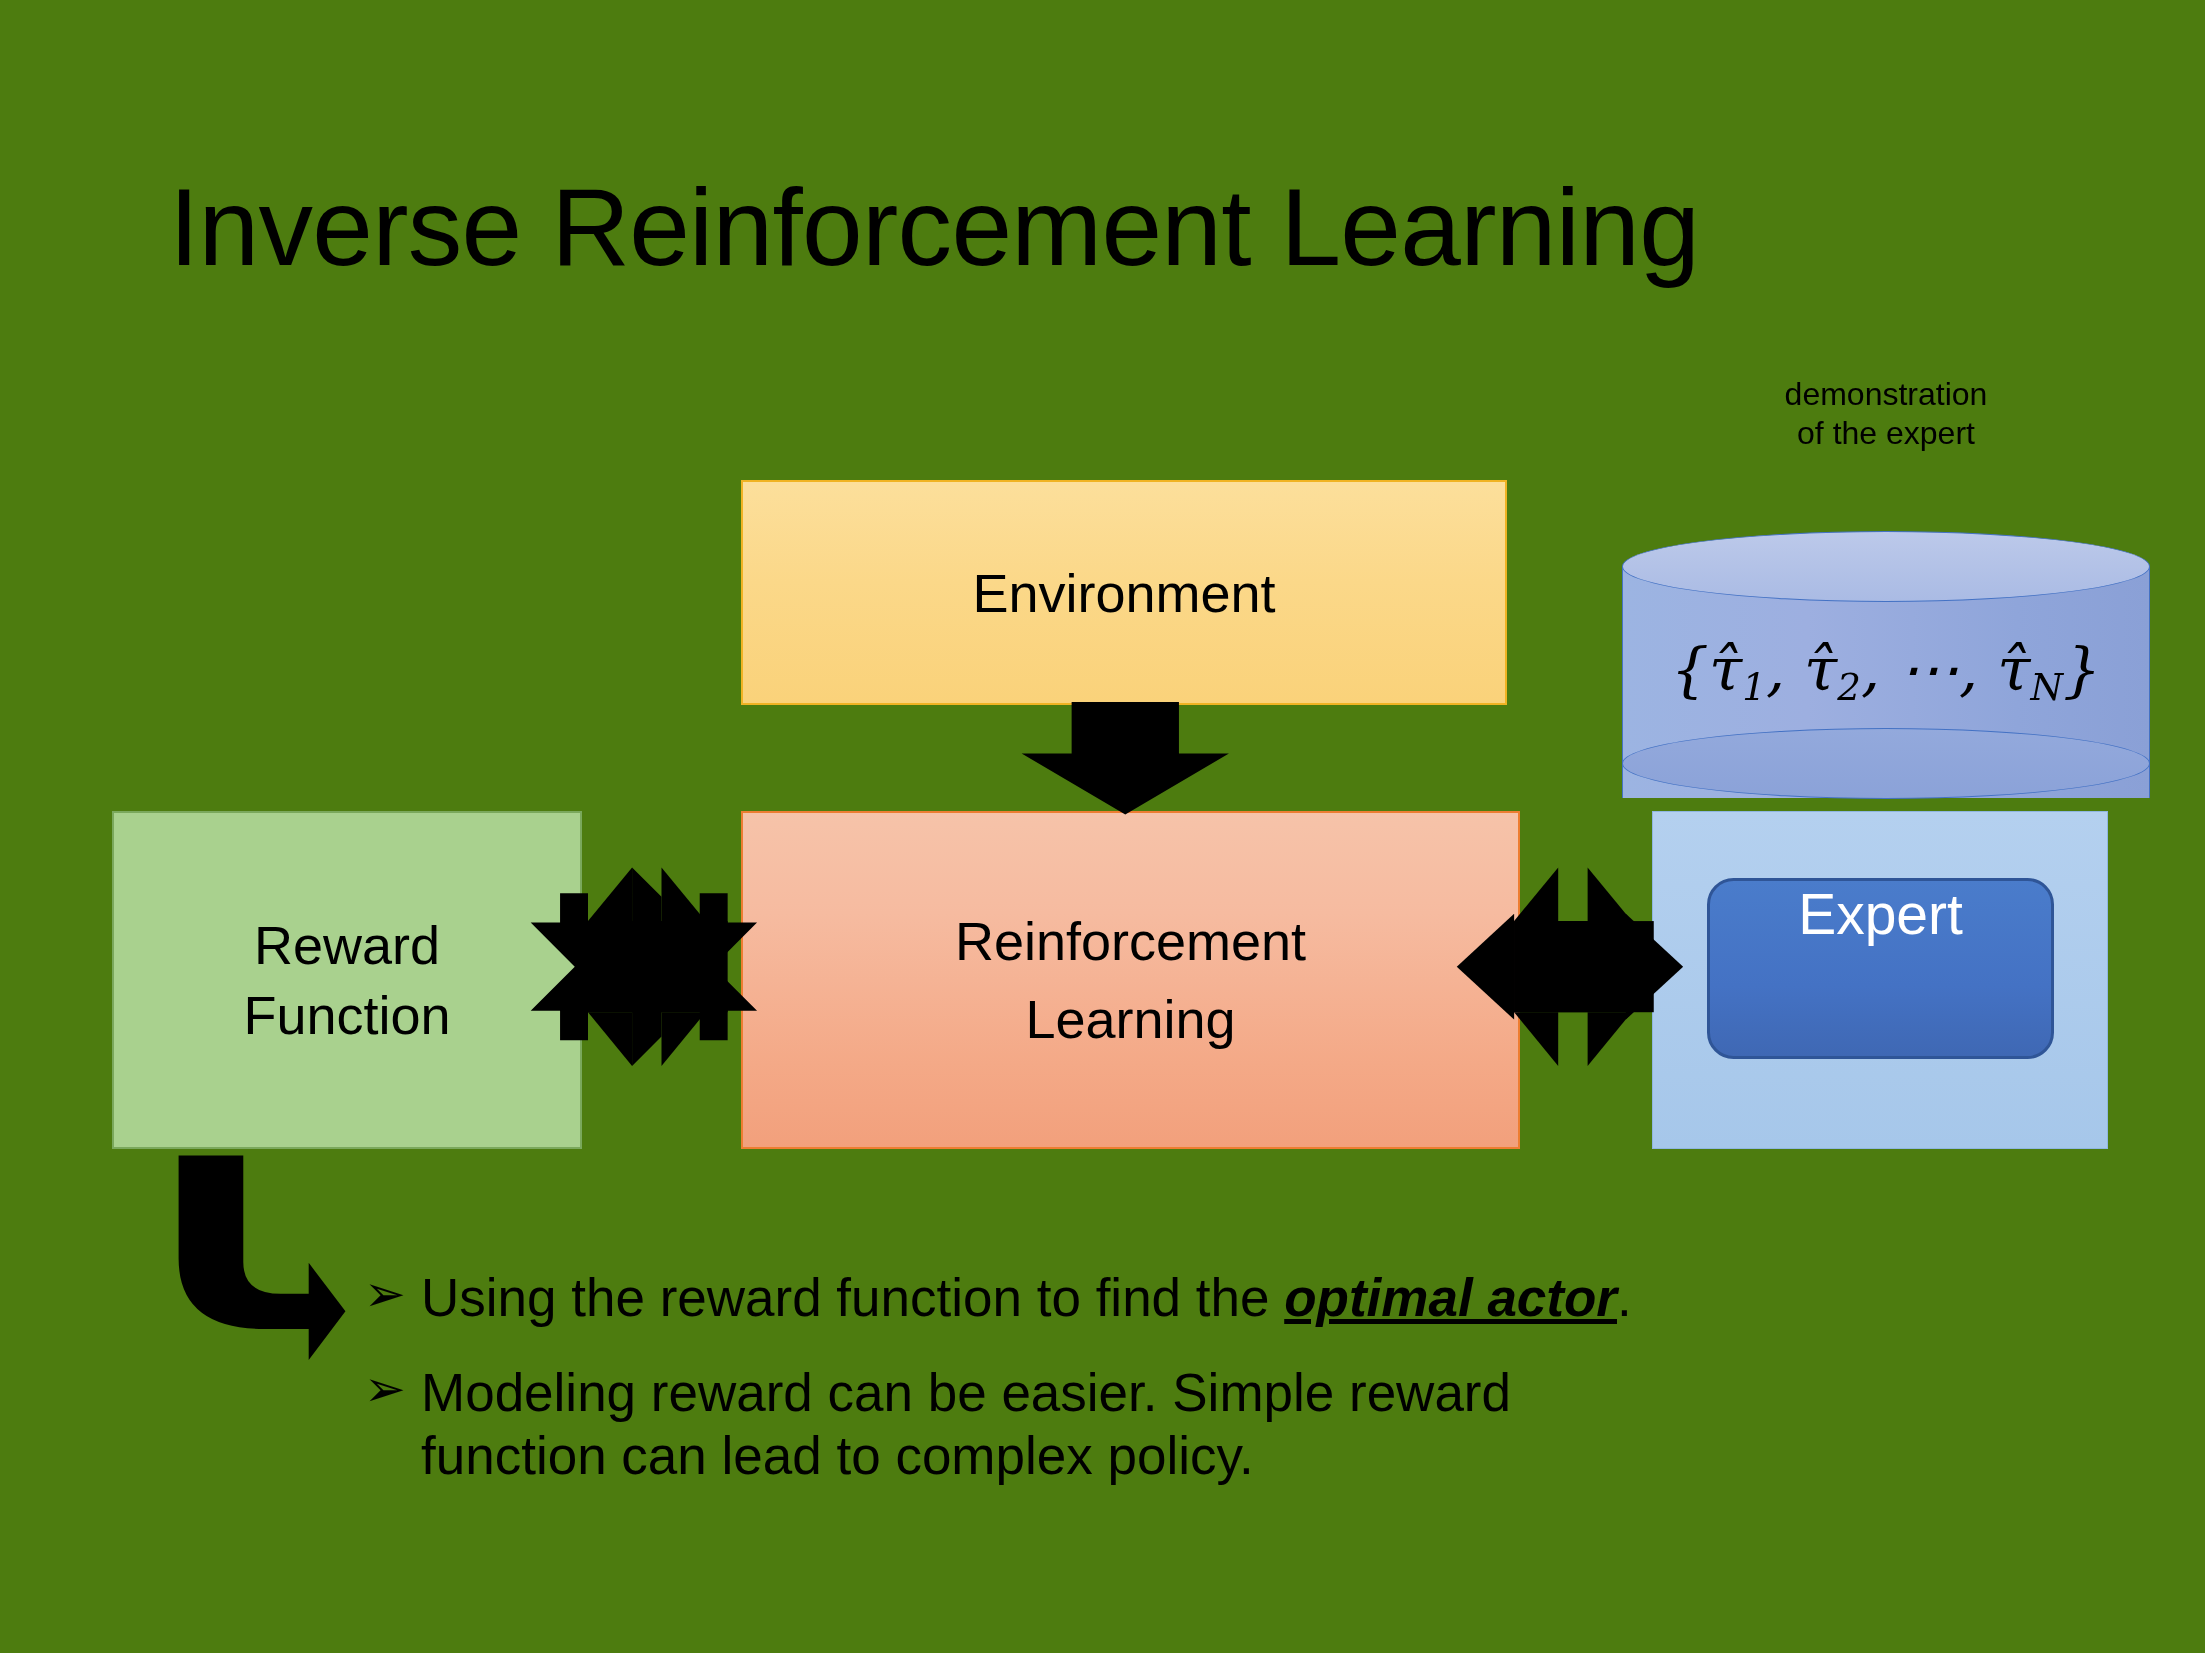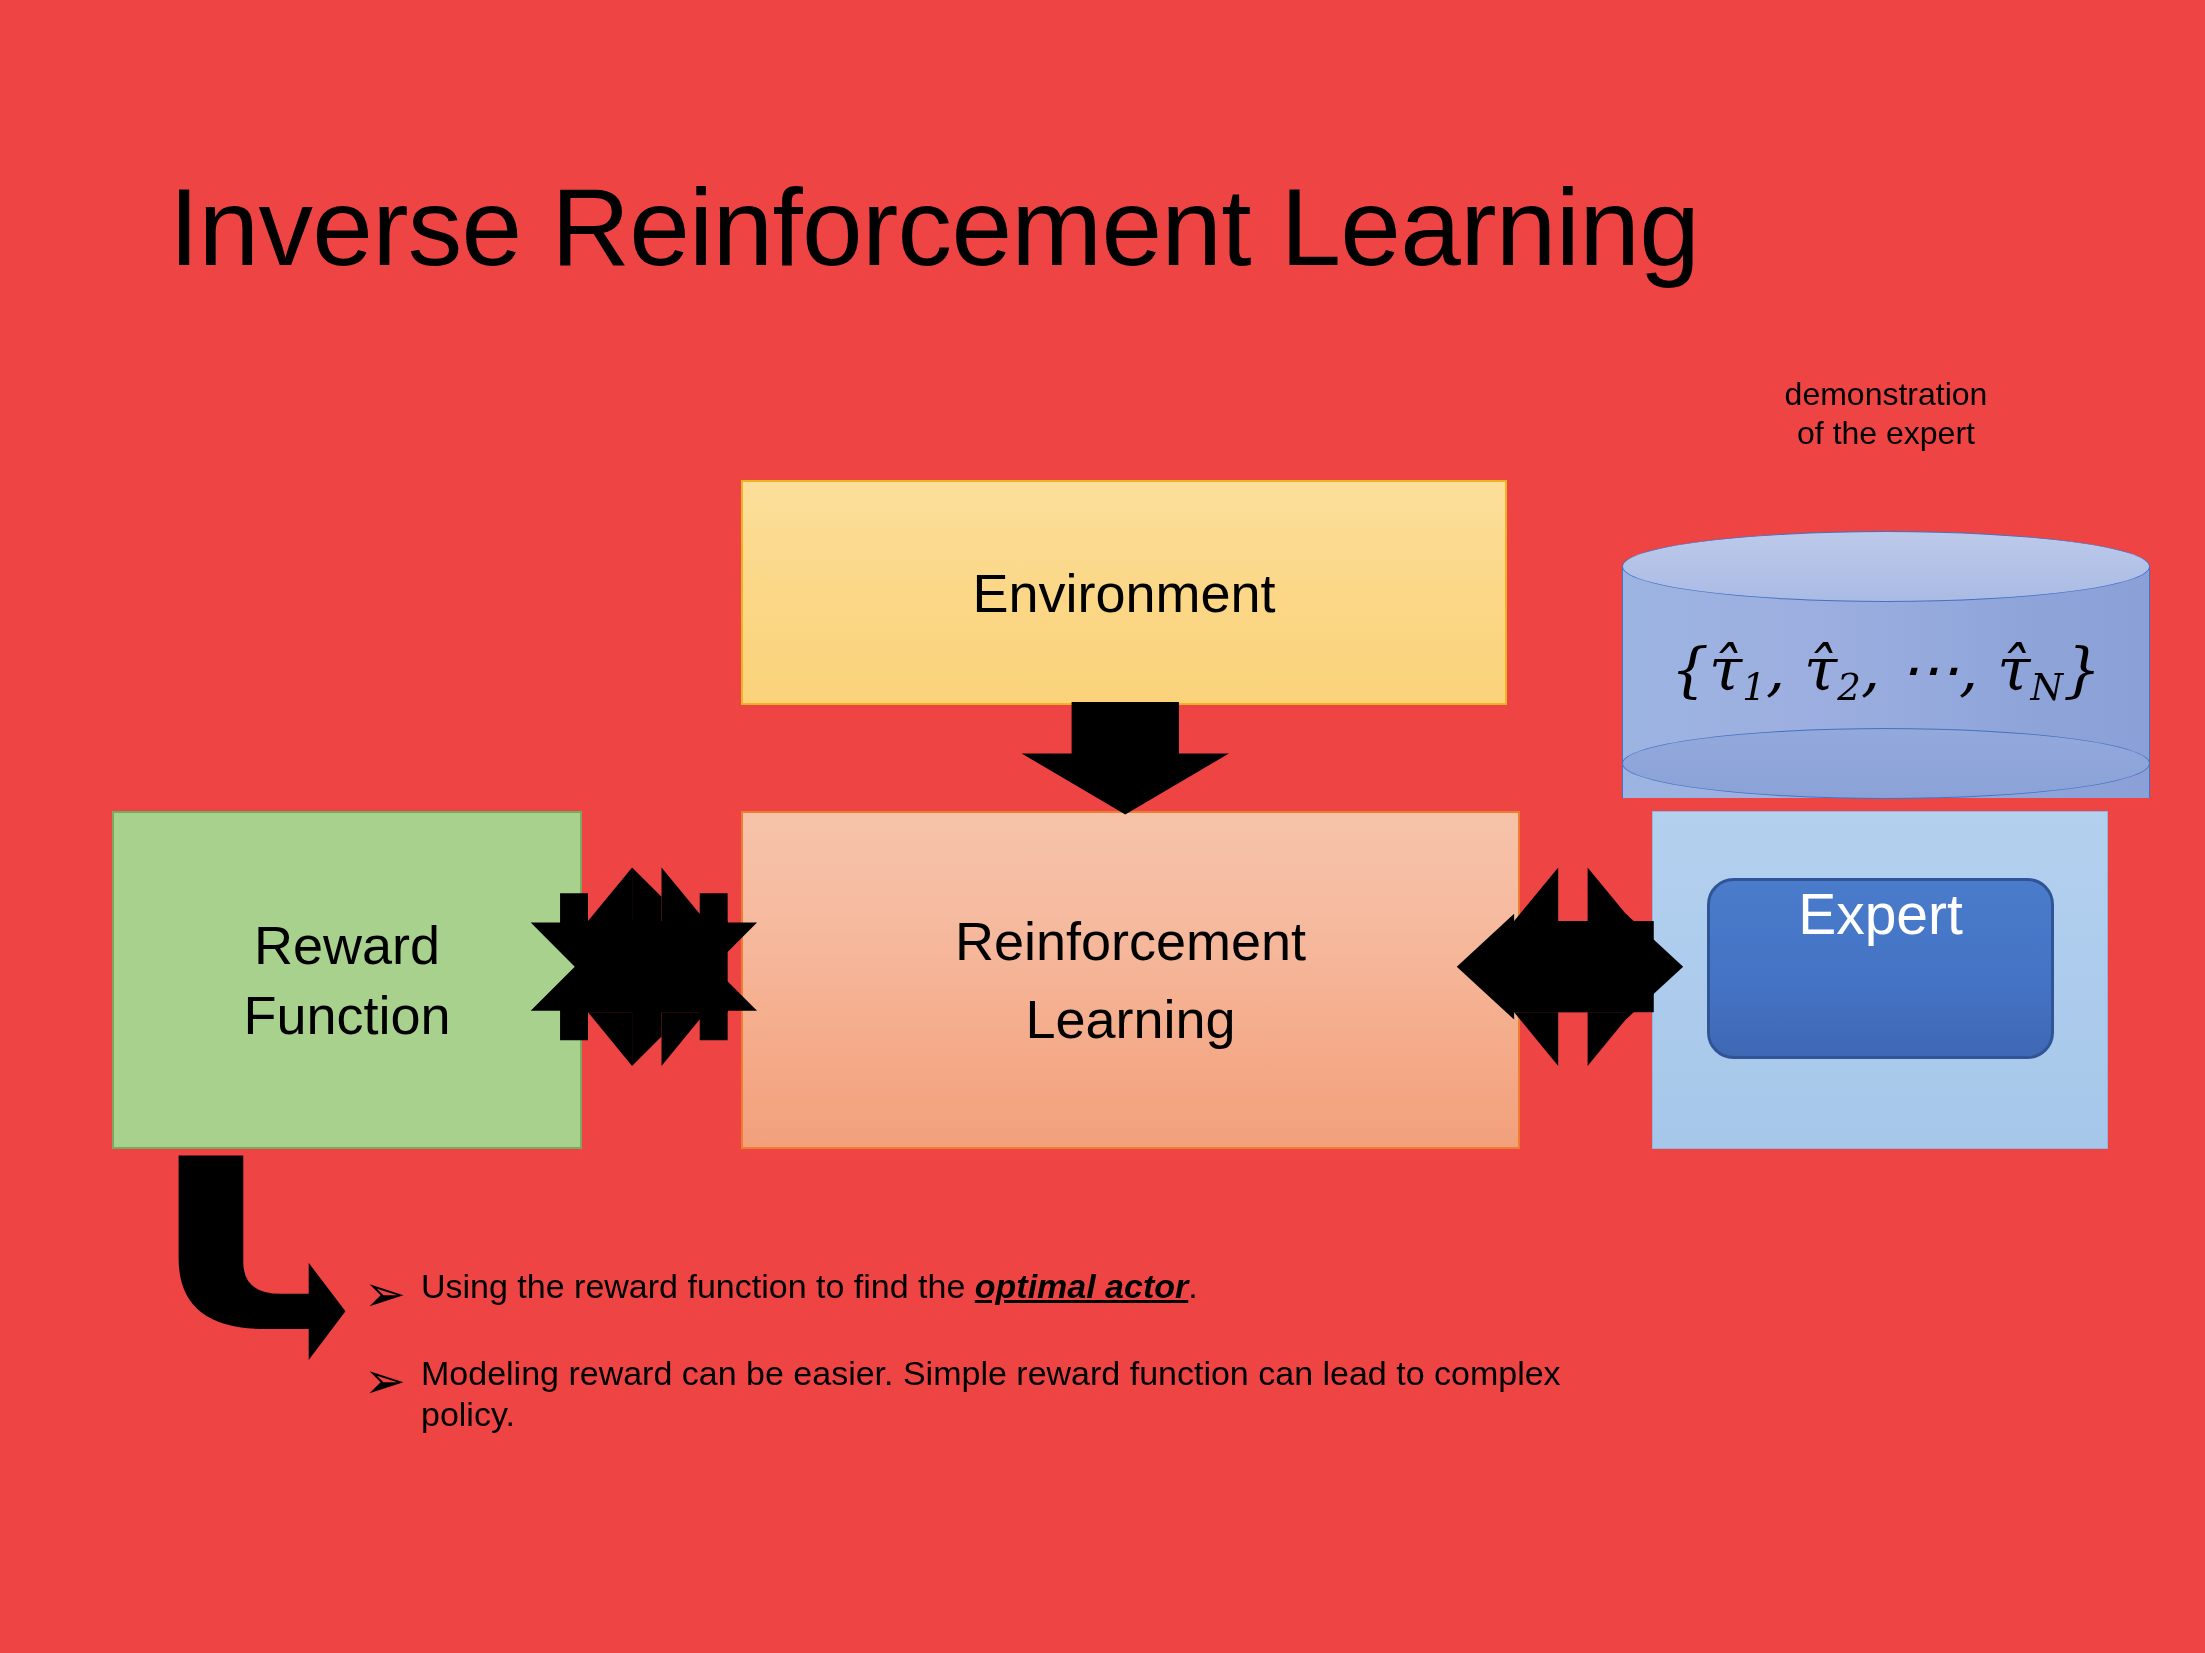--- a/index.html
+++ b/index.html
@@ -7,21 +7,21 @@
     padding: 0;
     background: #ffffff;
   }
   body {
     font-family: "Liberation Sans", sans-serif;
   }
   #slide {
     position: relative;
     width: 2205px;
     height: 1654px;
-    background: #ef4444;
+    background: #4d7c0f;
     overflow: hidden;
   }
 
   
   #slide-title {
     position: absolute;
     left: 169px;
     top: 173px;
     font-size: 109px;
     line-height: 1.0;
@@ -194,21 +194,21 @@
     margin-bottom: 31px;
   }
   .bullet-marker {
     flex: 0 0 auto;
     width: 57px;
     font-size: 50px;
     line-height: 1.12;
     color: #000000;
   }
   .bullet-text {
-    font-size: 34px;
+    font-size: 53px;
     line-height: 1.20;
     color: #000000;
   }
   .emph {
     font-weight: bold;
     font-style: italic;
     text-decoration: underline;
   }
 </style>
 </head>

